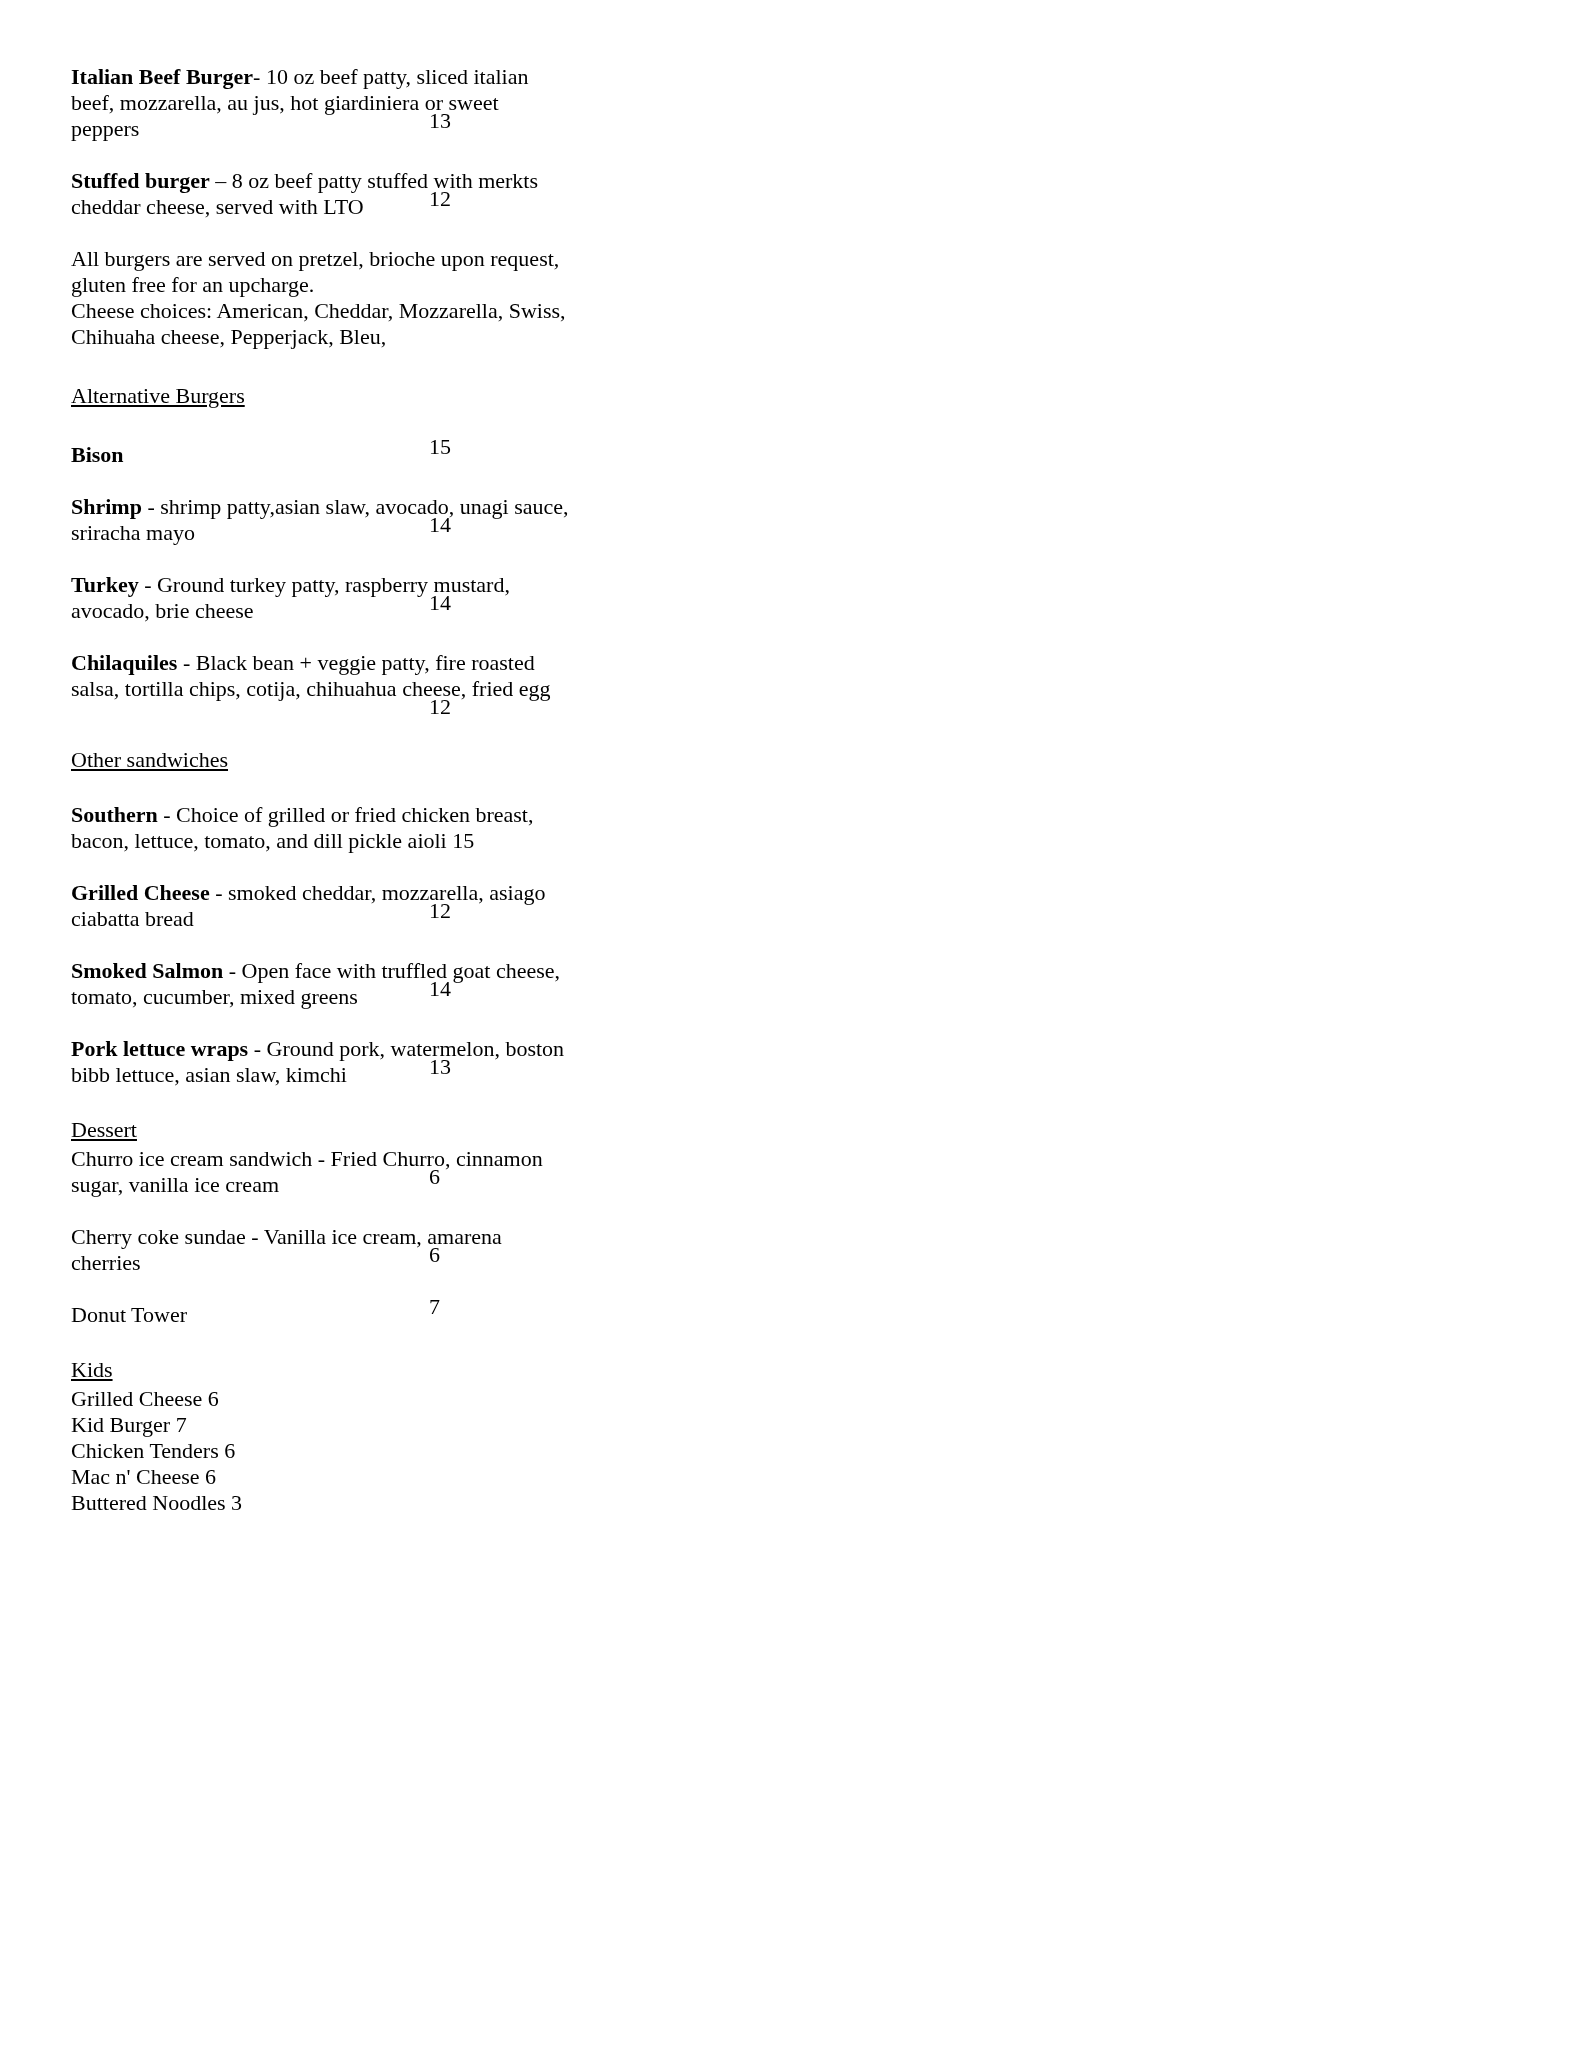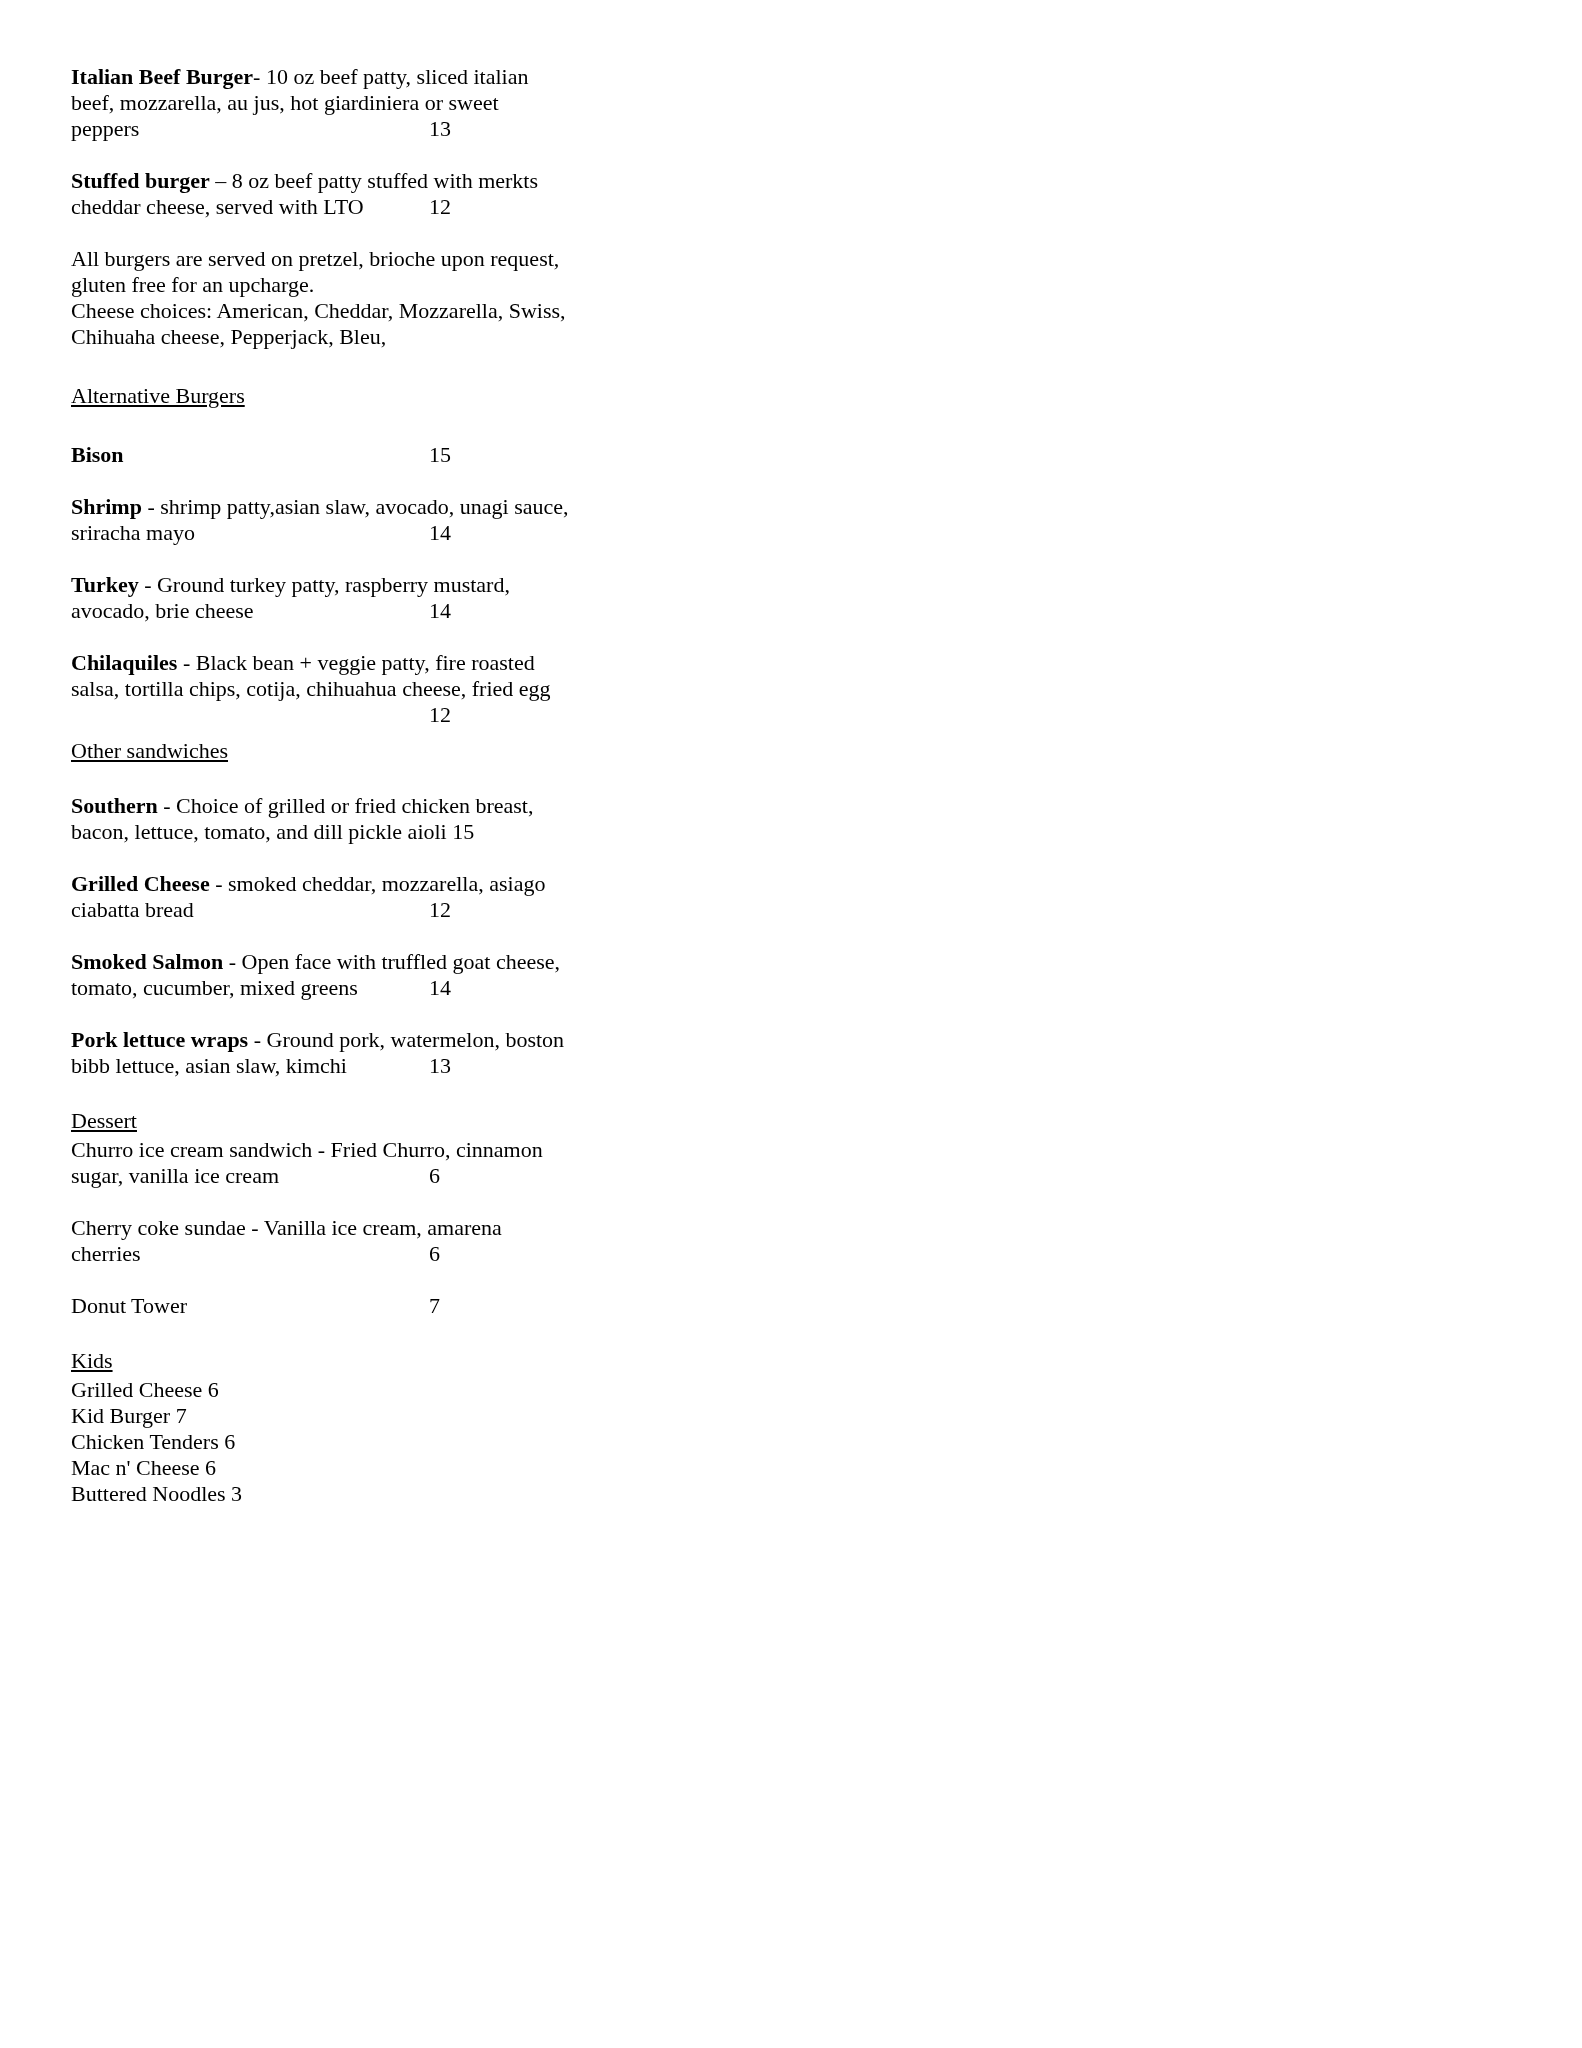--- a/index.html
+++ b/index.html
@@ -19,28 +19,28 @@
   }
   .content {
     position: absolute;
     left: 71px;
     top: 64px;
     width: 640px;
     font-size: 22px;
     line-height: 26px;
   }
   .item { position: relative; margin: 0 0 26px 0; }
-  .item.no-gap { margin-bottom: 7px; }
+  .item.no-gap { margin-bottom: 16px; }
   .bold { font-weight: bold; }
   .desc { white-space: pre-line; }
   .note { white-space: pre-line; margin: 0 0 26px 0; }
   .price {
     position: absolute;
     left: 358px;
-    bottom: 0;
+    bottom: 8px;
   }
   .item.price-inline .price { position: static; left: auto; }
   .item.price-below { padding-bottom: 26px; }
   .heading {
     font-size: 22px;
     line-height: 32px;
     font-weight: normal;
     text-decoration: underline;
   }
   .heading.h-alt { margin: 30px 0 30px 0; }

